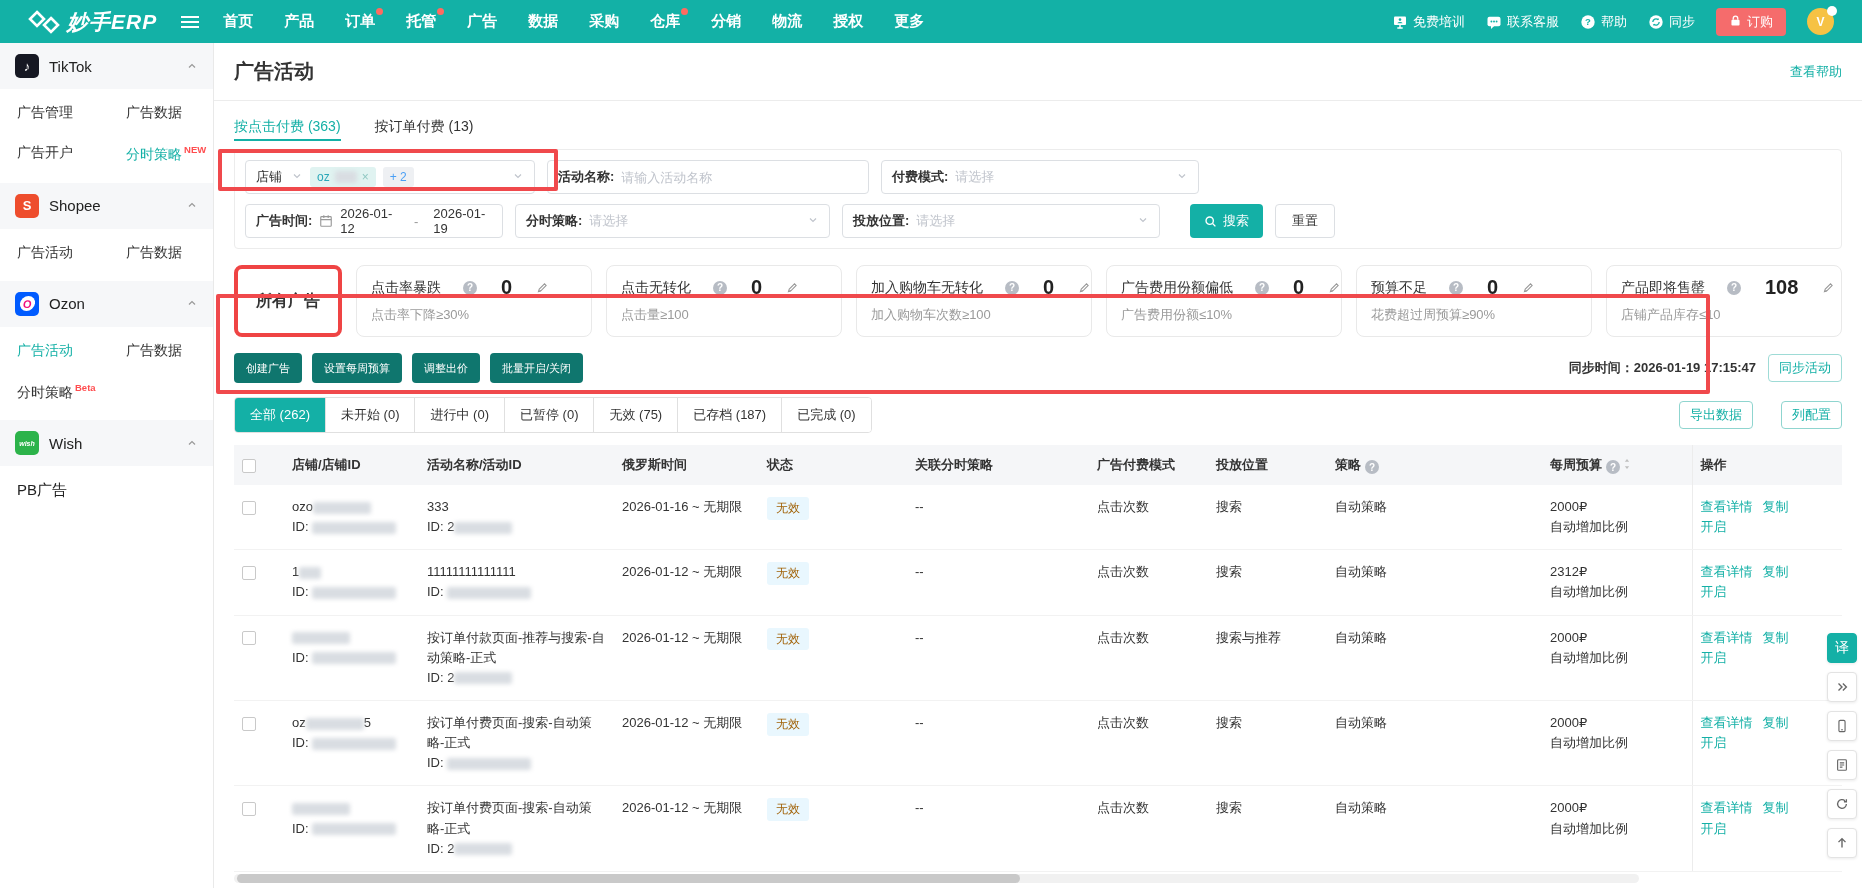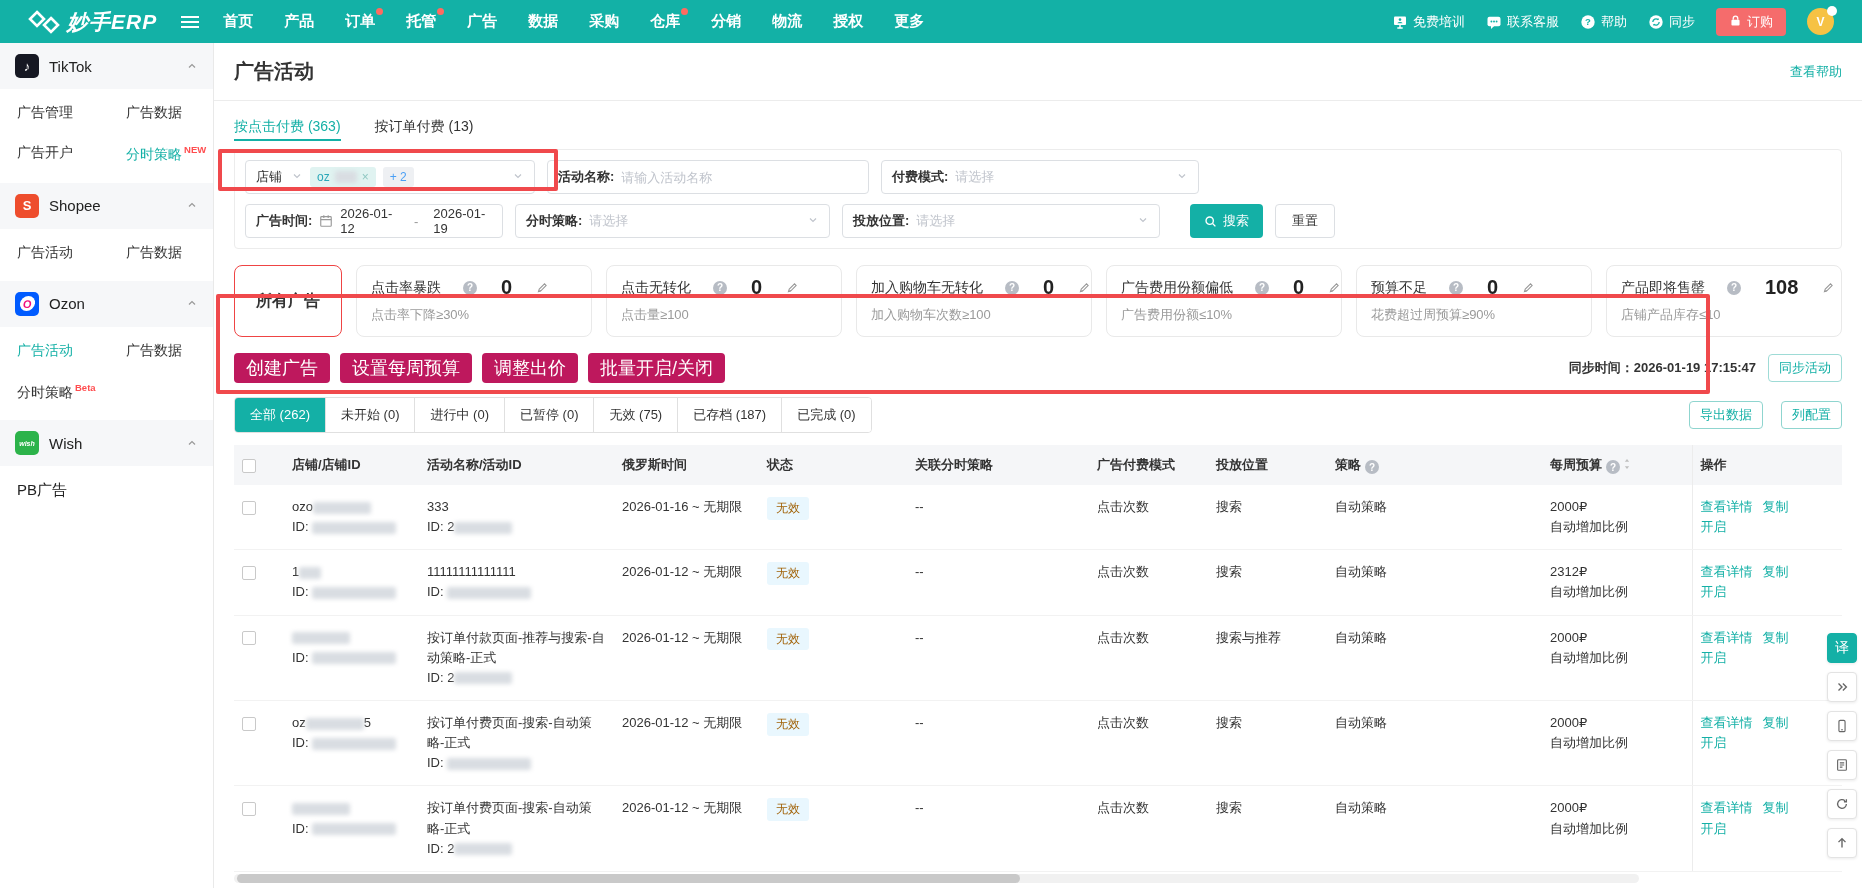--- a/index.html
+++ b/index.html
@@ -50,39 +50,39 @@
   .f-input{border:none;outline:none;flex:1;font-size:13px;font-family:inherit;color:#333;min-width:0}
   .f-input::placeholder{color:#c0c4cc}
   .chip{display:inline-flex;align-items:center;gap:5px;background:#e0f3f1;color:#2aa7b8;border-radius:3px;padding:3px 7px;font-size:12px}
   .chip .x{cursor:pointer;color:#8fc8c2}
   .chip.more{background:#eef0f3;color:#4a9ff5}
   .chev-end{margin-left:auto;color:#c0c4cc}
   .sbtn{background:#14b0a6;color:#fff;border:none;border-radius:4px;height:34px;padding:0 14px;font-size:13px;display:flex;align-items:center;gap:6px;cursor:pointer}
   .rbtn{background:#fff;color:#333;border:1px solid #dcdfe3;border-radius:4px;height:34px;padding:0 16px;font-size:13px;cursor:pointer}
 
   .cards-row{display:flex;gap:14px;margin:16px 20px 0;height:72px}
-  .card-all{width:108px;border:1px solid #ef4444;border-radius:8px;display:flex;align-items:center;justify-content:center;font-size:16px;font-weight:600;cursor:pointer;background:#fff}
+  .card-all{width:108px;border:4px solid #ef4444;border-radius:8px;display:flex;align-items:center;justify-content:center;font-size:16px;font-weight:600;cursor:pointer;background:#fff}
   .card{flex:1;border:1px solid #e9e9e9;border-radius:8px;padding:10px 14px;cursor:pointer;overflow:hidden}
   .card-top{display:flex;align-items:center;gap:22px;font-size:14px;white-space:nowrap}
   .card-val{font-size:20px;font-weight:700;margin:0 2px;color:#222}
   .qmark{width:14px;height:14px;min-width:14px;border-radius:50%;background:#b7bcc4;color:#fff;font-size:10px;display:inline-flex;align-items:center;justify-content:center;font-weight:bold}
   .card-desc{color:#9a9a9a;font-size:13px;margin-top:7px;white-space:nowrap}
   .pencil{color:#999;display:inline-flex}
 
   .action-row{display:flex;align-items:center;margin:16px 20px 0;gap:10px}
-  .abtn{background:#be185d;color:#fff;border:none;border-radius:4px;height:30px;padding:2px 12px;font-size:18px;cursor:pointer}
+  .abtn{background:#0f766e;color:#fff;border:none;border-radius:4px;height:30px;padding:2px 12px;font-size:11px;cursor:pointer}
   .sync-info{margin-left:auto;display:flex;align-items:center;gap:12px;font-size:13px;font-weight:600}
   .sync-btn{color:#14b0a6;border:1px solid #9edbd6;background:#fff;border-radius:4px;height:28px;padding:0 10px;font-size:13px;cursor:pointer}
 
   .status-row{display:flex;align-items:center;margin:14px 20px 0}
   .stabs{display:flex;border:1px solid #e0e0e0;border-radius:4px;overflow:hidden}
   .stab{padding:8px 15px;font-size:13px;border-right:1px solid #e0e0e0;cursor:pointer;background:#fff;white-space:nowrap}
   .stab:last-child{border-right:none}
   .stab.active{background:#14b0a6;color:#fff}
-  .ttools{margin-left:auto;display:flex;gap:18px}
+  .ttools{margin-left:auto;display:flex;gap:28px}
   .obtn{color:#14b0a6;border:1px solid #8fd5cf;border-radius:4px;background:#fff;height:28px;padding:0 10px;font-size:13px;cursor:pointer}
 
   table.tbl{margin:12px 0 0 20px;width:1608px;border-collapse:collapse;table-layout:fixed;font-size:13px}
   .tbl th{background:#f5f6f8;height:40px;text-align:left;padding:0 8px;font-weight:600;color:#333;white-space:nowrap;overflow:hidden}
   .tbl td{padding:12px 8px;vertical-align:top;border-bottom:1px solid #f2f2f2;color:#333;line-height:1.55;overflow:hidden}
   .ops-col{border-left:1px solid #ececec}
   .link{color:#14b0a6;margin-right:10px;cursor:pointer;white-space:nowrap}
   .badge-invalid{display:inline-block;background:#e9f7fe;color:#a16207;font-size:12px;padding:2px 9px;border-radius:3px}
   .mask{display:inline-block;height:12px;border-radius:2px;background:#d9dde2;filter:blur(2px);vertical-align:middle}
   .mask.sm{width:22px}.mask.md{width:58px}.mask.lg{width:84px}

